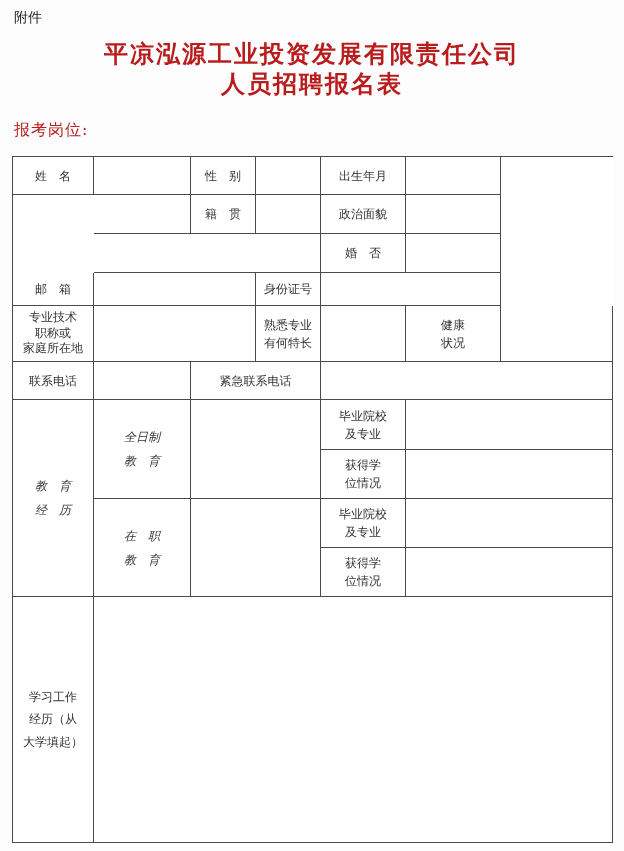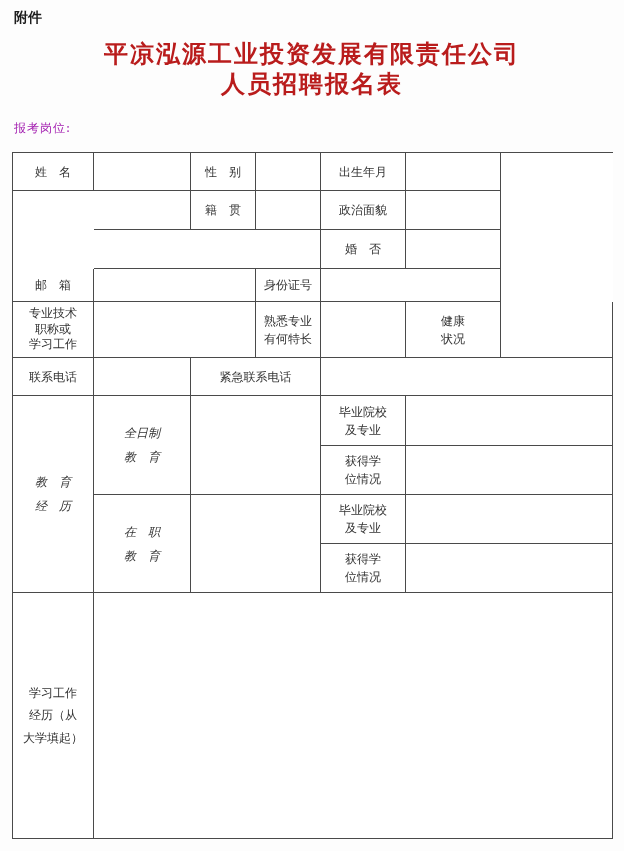--- a/index.html
+++ b/index.html
@@ -11,40 +11,40 @@
   }
   .sheet {
     width: 624px;
     height: 851px;
     background: #fdfdfd;
     overflow: hidden;
   }
   .attachment {
     margin: 9px 0 0 14px;
     font-family: "DejaVu Sans", "Liberation Sans", sans-serif;
-    font-weight: 700;
+    font-weight: 400;
     font-size: 14px;
     color: #1d1d1d;
   }
   .title-block {
     margin-top: 12px;
     text-align: center;
   }
   .title-line {
     font-size: 24px;
     font-weight: 700;
     letter-spacing: 2px;
     line-height: 30px;
     color: #b91c1c;
   }
   .position-line {
     margin: 21px 0 0 14px;
-    font-size: 12px;
+    font-size: 16px;
     letter-spacing: 1px;
-    color: #a21caf;
+    color: #b91c1c;
   }
   .form-table {
     width: 601px;
     margin: 15px 0 0 12px;
     display: grid;
     grid-template-columns: 81px 97px 65px 65px 85px 95px 112px;
     grid-template-rows: 38px 39px 39px 33px 56px 38px 50px 49px 49px 49px 246px;
     border-top: 1px solid #4a4a4a;
     border-left: 1px solid #4a4a4a;
     background: #fff;
@@ -99,21 +99,21 @@
     <div class="cell" style="grid-area:3/5/4/6">婚　否</div>
     <div class="cell" style="grid-area:3/6/4/7"></div>
 
     <div class="cell" style="grid-area:4/1/5/2">邮　箱</div>
     <div class="cell" style="grid-area:4/2/5/4"></div>
     <div class="cell" style="grid-area:4/4/5/5">身份证号</div>
     <div class="cell" style="grid-area:4/5/5/7"></div>
 
     <div class="cell tight" style="grid-area:5/1/6/2">专业技术
 职称或
-学习工作</div>
+家庭所在地</div>
     <div class="cell" style="grid-area:5/2/6/4"></div>
     <div class="cell" style="grid-area:5/4/6/5">熟悉专业
 有何特长</div>
     <div class="cell" style="grid-area:5/5/6/6"></div>
     <div class="cell" style="grid-area:5/6/6/7">健康
 状况</div>
     <div class="cell" style="grid-area:5/7/6/8"></div>
 
     <div class="cell" style="grid-area:6/1/7/2">联系电话</div>
     <div class="cell" style="grid-area:6/2/7/3"></div>

